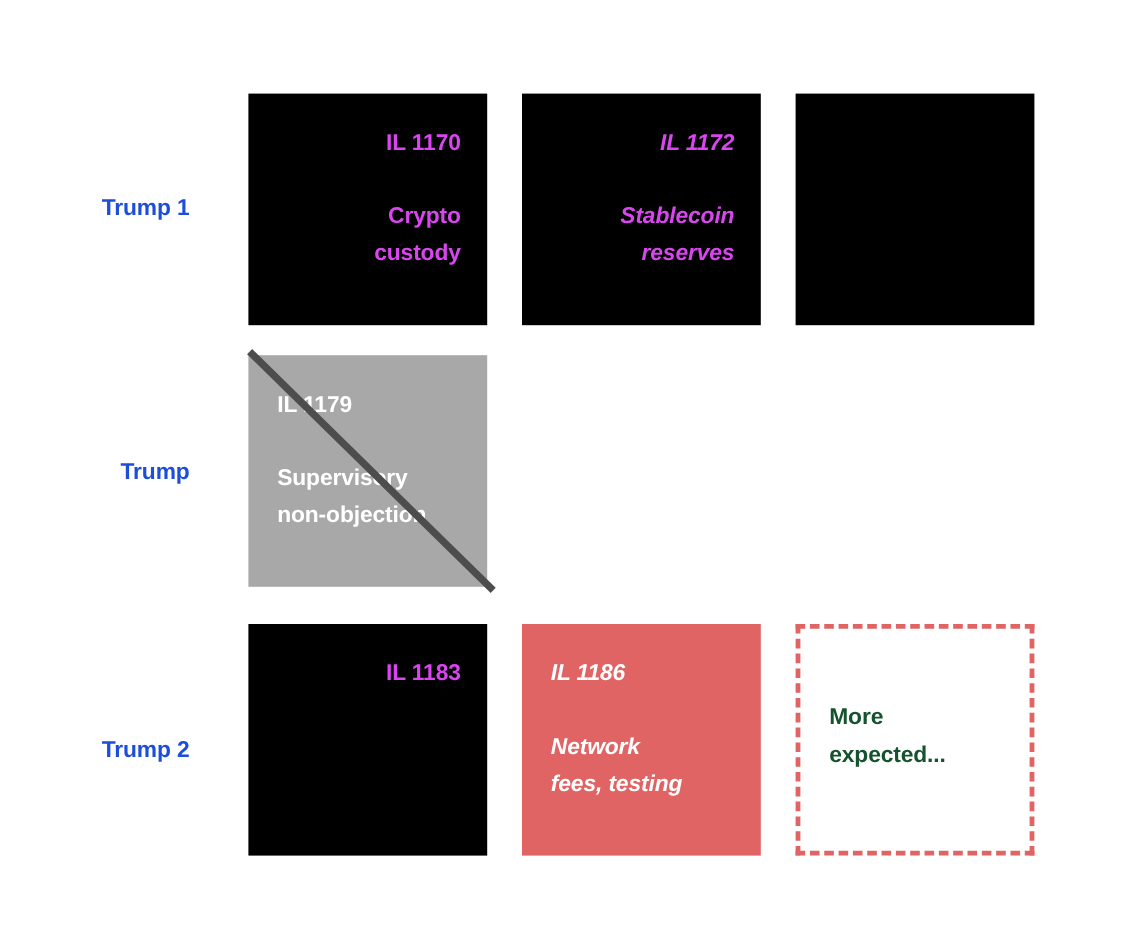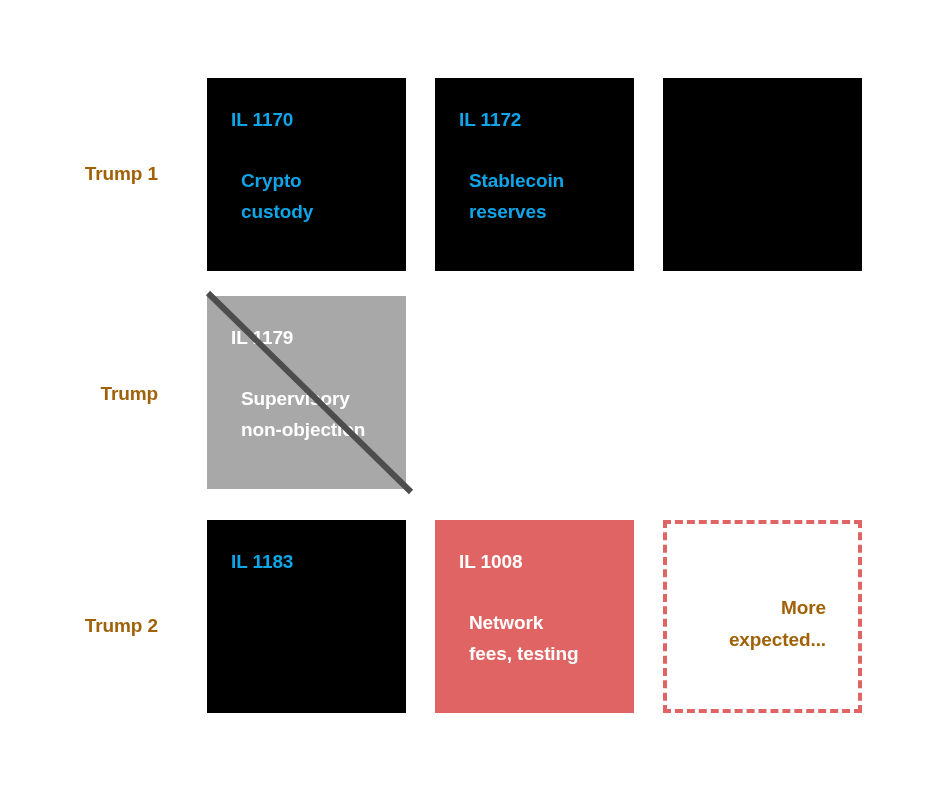--- a/index.html
+++ b/index.html
@@ -25,83 +25,83 @@
   }
 
   
   .row-label {
     position: absolute;
     width: 150px;
     left: 8px;
     text-align: right;
     font-size: 19px;
     font-weight: bold;
-    color: #a16207;
+    color: #1d4ed8;
     letter-spacing: -0.1px;
     line-height: 1.2;
   }
   .row-label.r0 { top: 163px; }
   .row-label.r1 { top: 383px; }
   .row-label.r2 { top: 615px; }
 
   
   .cell {
     position: absolute;
     width: 199px;
     height: 193px;
     box-sizing: border-box;
     padding: 30px 22px 0 24px;
   }
 
   .cell.c0 { left: 207px; }
-  .cell.c1 { left: 435px; }
+  .cell.c1 { left: 435px; font-style: italic; }
   .cell.c2 { left: 663px; }
 
   .cell.rw0 { top: 78px; }
   .cell.rw1 { top: 296px; }
   .cell.rw2 { top: 520px; }
 
   .cell.black {
     background: #000000;
-    color: #0ea5e9;
+    color: #d946ef;
+    text-align: right;
   }
   .cell.gray {
     background: #a8a8a8;
     color: #ffffff;
   }
   .cell.red {
     background: #df6463;
     color: #ffffff;
   }
   .cell.dashed {
     background: #ffffff;
     border: 4px dashed #df6463;
-    color: #a16207;
+    color: #14532d;
     padding: 58px 22px 0 24px;
-    text-align: right;
   }
   .cell.empty {
     background: transparent;
     border: none;
   }
 
   .cell-id {
     font-size: 19px;
     font-weight: bold;
     line-height: 1.25;
     letter-spacing: -0.1px;
     margin: 0 0 34px 0;
     white-space: pre;
   }
   .cell-desc {
     font-size: 19px;
     font-weight: bold;
     line-height: 1.62;
     letter-spacing: -0.1px;
-    margin: 10px;
+    margin: 0;
     white-space: pre-line;
   }
   .cell.dashed .cell-desc {
     line-height: 1.7;
   }
   .cell-id:empty { display: none; }
   .cell-desc:empty { display: none; }
 
   
   .strike-svg {
@@ -148,21 +148,21 @@
 
   <svg class="strike-svg" viewBox="0 0 215 209" xmlns="http://www.w3.org/2000/svg">
     <line x1="8" y1="4" x2="211" y2="203" stroke="#4d4d4d" stroke-width="6"></line>
   </svg>
 
   <div class="cell black c0 rw2">
     <p class="cell-id">IL 1183</p>
   </div>
 
   <div class="cell red c1 rw2">
-    <p class="cell-id">IL 1008</p>
+    <p class="cell-id">IL 1186</p>
     <p class="cell-desc">Network
 fees, testing</p>
   </div>
 
   <div class="cell dashed c2 rw2">
 
     <p class="cell-desc">More
 expected...</p>
   </div>
 

